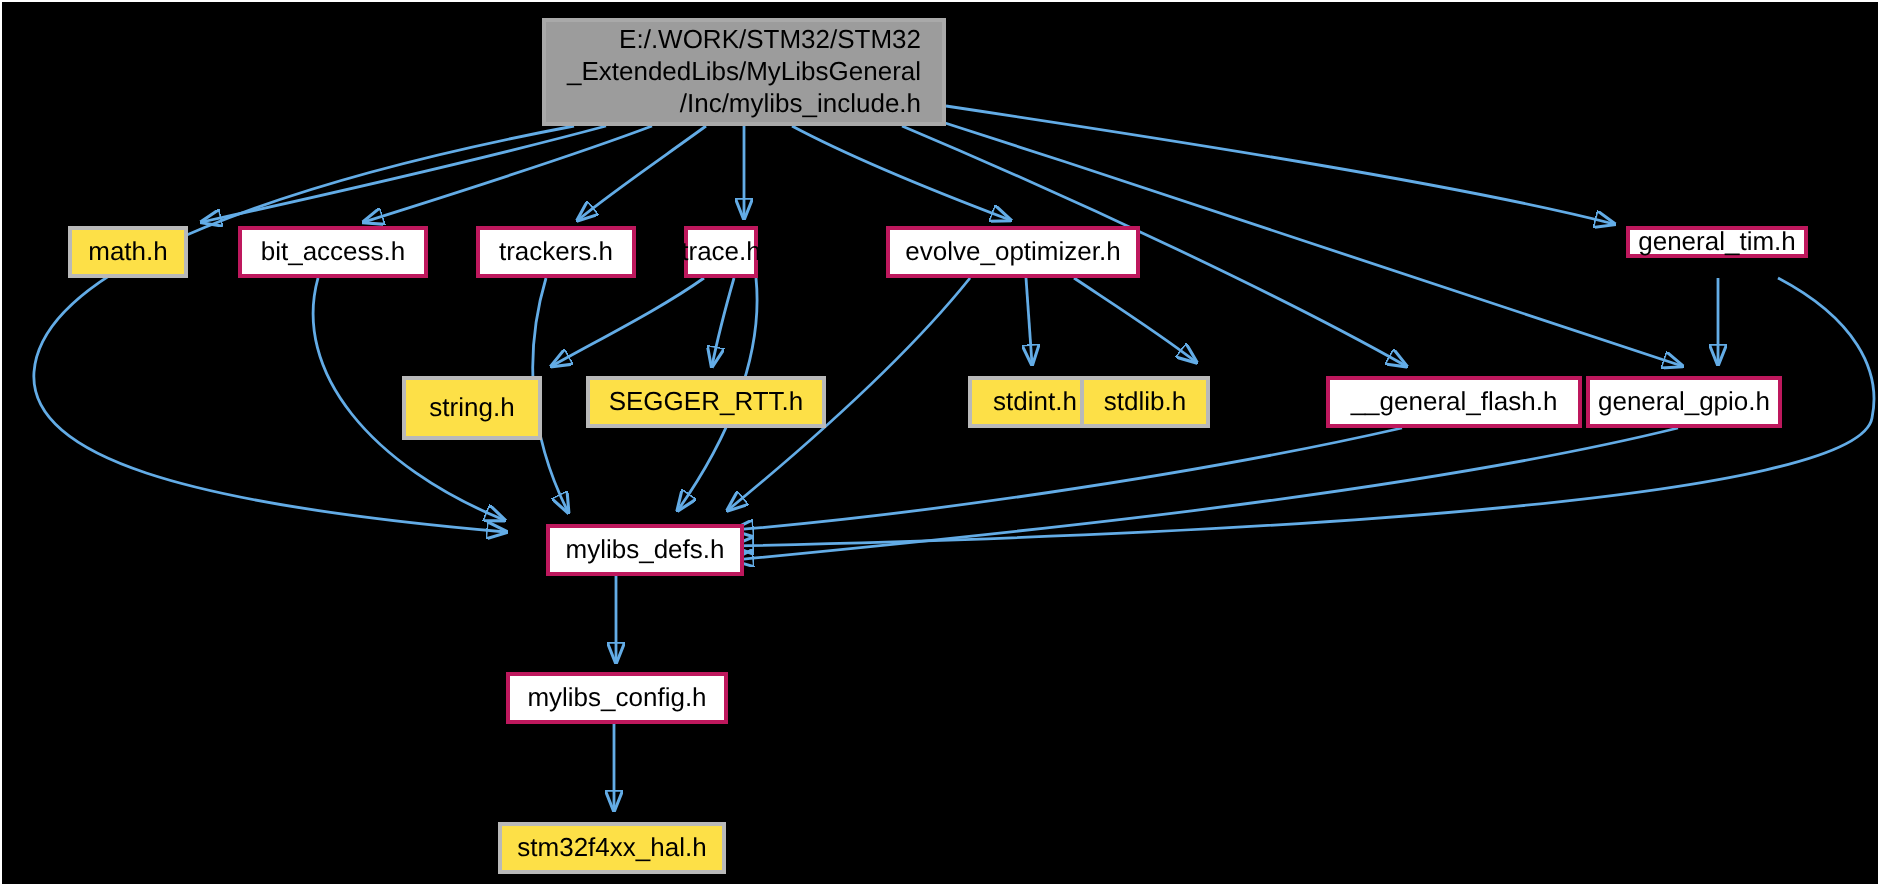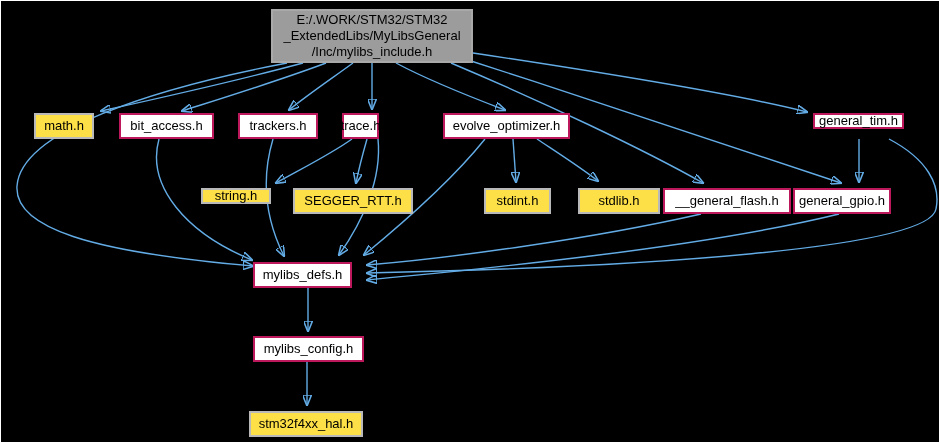--- a/index.html
+++ b/index.html
@@ -6,21 +6,21 @@
   #canvas{
     position:relative;width:940px;height:443px;background:#000;
     border:1px solid #ffffff;box-sizing:border-box;overflow:hidden;
     font-family:"Liberation Sans", sans-serif;
   }
   svg.edges{position:absolute;left:0;top:0;width:940px;height:443px;}
   svg.edges path{fill:none;stroke:#63ace6;stroke-width:1.4;}
   .node{
     position:absolute;box-sizing:border-box;display:flex;align-items:center;justify-content:center;
     background:#ffffff;border:2px solid #be185d;color:#000;font-size:13px;line-height:1.25;
-    text-align:center;white-space:nowrap;cursor:pointer;
+    text-align:right;white-space:nowrap;cursor:pointer;
   }
   .node.external{background:#fde047;border-color:#b9b9b9;}
   .node.main{background:#9c9c9c;border-color:#a9a9a9;white-space:pre-line;}
 </style>
 </head>
 <body>
 
 <div id="canvas">
 
   <svg class="edges" viewBox="0 0 940 443">
@@ -63,31 +63,31 @@
   <div class="node" style="left:118px;top:112px;width:95px;height:26px">bit_access.h</div>
 
   <div class="node" style="left:237px;top:112px;width:80px;height:26px">trackers.h</div>
 
   <div class="node" style="left:341px;top:112px;width:37px;height:26px">trace.h</div>
 
   <div class="node" style="left:442px;top:112px;width:127px;height:26px">evolve_optimizer.h</div>
 
   <div class="node" style="left:812px;top:112px;width:91px;height:16px">general_tim.h</div>
 
-  <div class="node external" style="left:200px;top:187px;width:70px;height:16px">string.h</div>
+  <div class="node external" style="left:200px;top:187px;width:70px;height:32px">string.h</div>
 
   <div class="node external" style="left:483px;top:187px;width:67px;height:26px">stdint.h</div>
 
   <div class="node external" style="left:292px;top:187px;width:120px;height:26px">SEGGER_RTT.h</div>
 
-  <div class="node external" style="left:577px;top:187px;width:82px;height:26px">stdlib.h</div>
+  <div class="node external" style="left:539px;top:187px;width:65px;height:26px">stdlib.h</div>
 
   <div class="node" style="left:662px;top:187px;width:128px;height:26px">__general_flash.h</div>
 
   <div class="node" style="left:792px;top:187px;width:98px;height:26px">general_gpio.h</div>
 
-  <div class="node" style="left:252px;top:261px;width:99px;height:26px">mylibs_defs.h</div>
+  <div class="node" style="left:272px;top:261px;width:99px;height:26px">mylibs_defs.h</div>
 
   <div class="node" style="left:252px;top:335px;width:111px;height:26px">mylibs_config.h</div>
 
   <div class="node external" style="left:248px;top:410px;width:114px;height:26px">stm32f4xx_hal.h</div>
 
 </div>
 
 </body></html>

